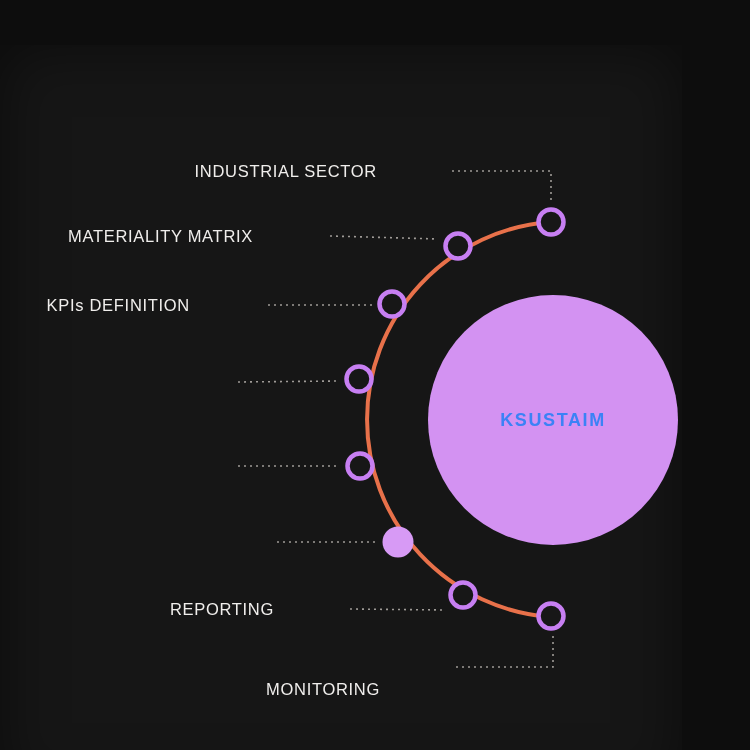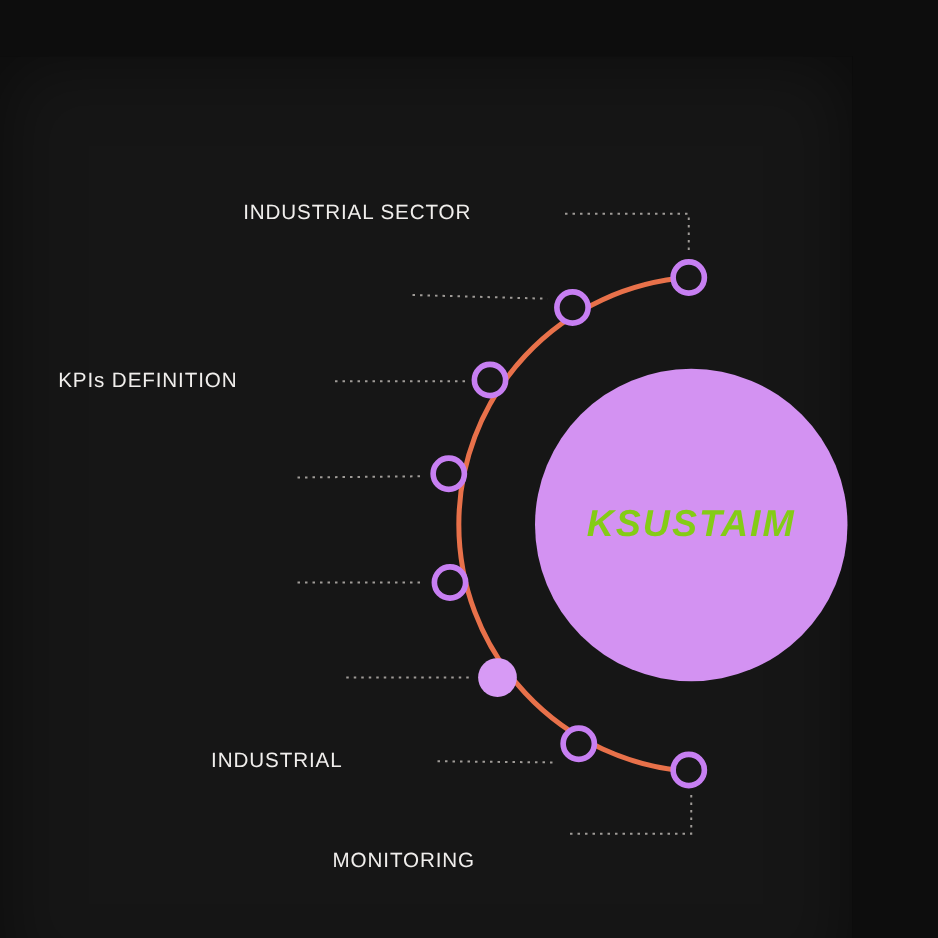--- a/index.html
+++ b/index.html
@@ -25,26 +25,25 @@
     font-size: 16.5px;
     letter-spacing: 0.7px;
     white-space: nowrap;
     text-align: right;
   }
   .center-label {
     position: absolute;
     left: 553px;
     top: 375px;
     transform: translate(-50%, -50%);
-    color: #84cc16;
-    font-size: 30px;
+    color: #3b82f6;
+    font-size: 18px;
     font-weight: 700;
     letter-spacing: 1.6px;
     white-space: nowrap;
-    font-style: italic;
   }
   .lbl-1 { right: 305px; top: 126px; }
   .lbl-2 { right: 429px; top: 191px; }
   .lbl-3 { right: 492px; top: 260px; }
   .lbl-4 { right: 520px; top: 337px; }
   .lbl-5 { right: 522px; top: 421px; }
   .lbl-6 { right: 483px; top: 497px; }
   .lbl-7 { right: 408px; top: 564px; }
   .lbl-8 { right: 302px; top: 644px; }
 </style>
@@ -72,19 +71,20 @@
     <circle cx="458" cy="201" r="12.5" fill="#171717" stroke-width="4.5" stroke="#c77ff2"></circle>
     <circle cx="392" cy="259" r="12.5" fill="#171717" stroke-width="4.5" stroke="#c77ff2"></circle>
     <circle cx="359" cy="334" r="12.5" fill="#171717" stroke-width="4.5" stroke="#c77ff2"></circle>
     <circle cx="360" cy="421" r="12.5" fill="#171717" stroke-width="4.5" stroke="#c77ff2"></circle>
     <circle cx="398" cy="497" r="15.5" stroke="none" fill="#d79af5"></circle>
     <circle cx="463" cy="550" r="12.5" fill="#171717" stroke-width="4.5" stroke="#c77ff2"></circle>
     <circle cx="551" cy="571" r="12.5" fill="#171717" stroke-width="4.5" stroke="#c77ff2"></circle>
   </svg>
 
   <div class="step-label lbl-1">INDUSTRIAL SECTOR</div>
+  <div class="step-label lbl-2">MATERIALITY MATRIX</div>
   <div class="step-label lbl-3">KPIs DEFINITION</div>
-  <div class="step-label lbl-7">INDUSTRIAL</div>
+  <div class="step-label lbl-7">REPORTING</div>
   <div class="step-label lbl-8">MONITORING</div>
 
   <div class="center-label">KSUSTAIM</div>
 
 </div>
 
 </body></html>

